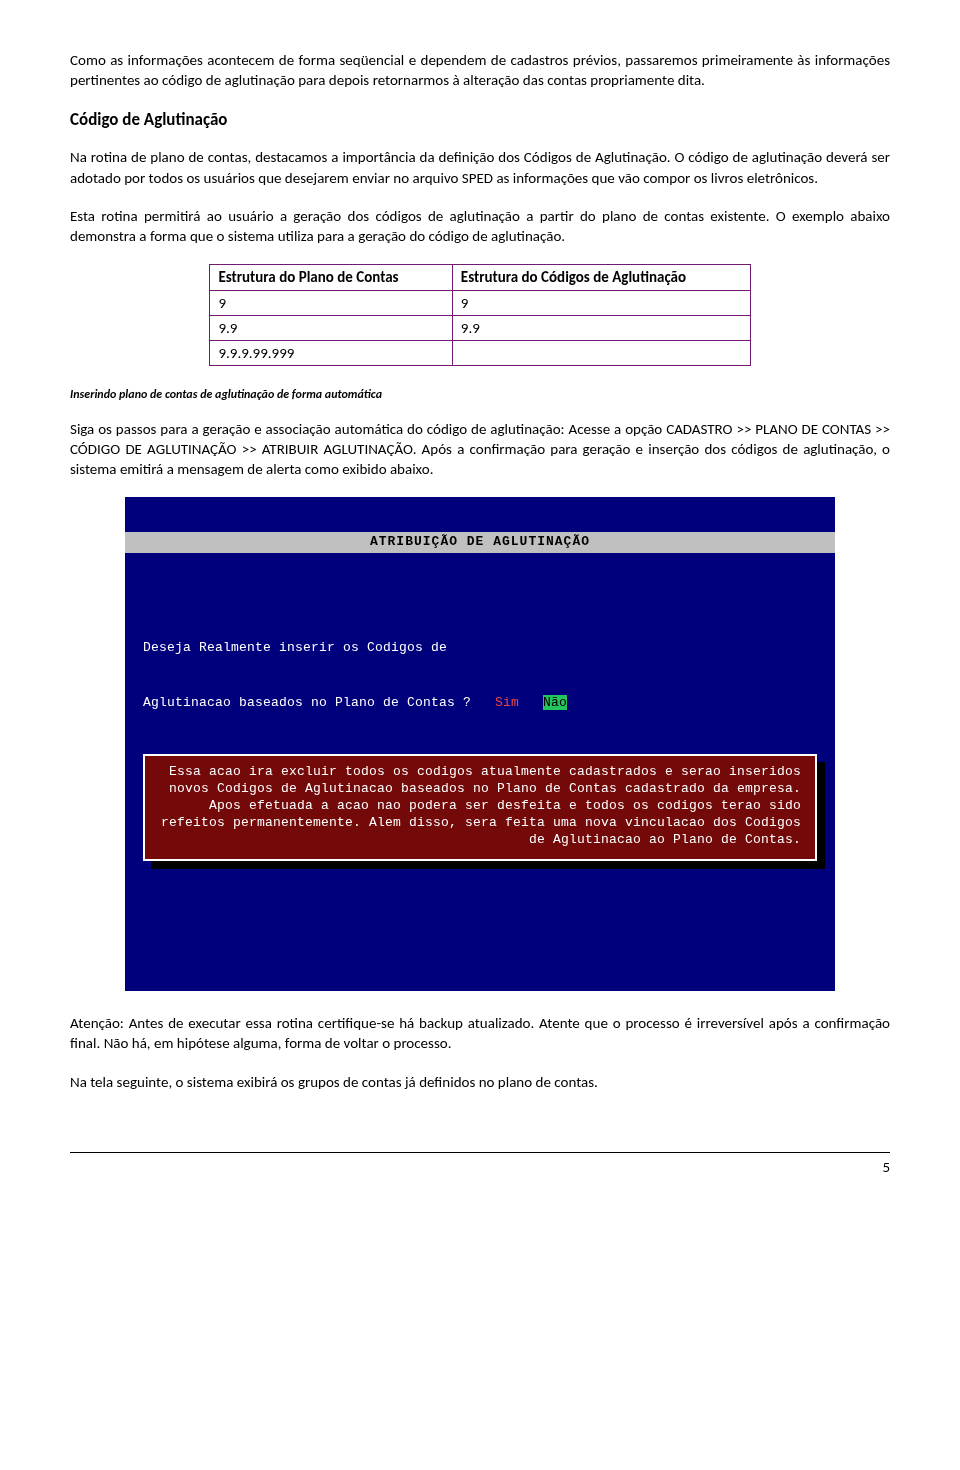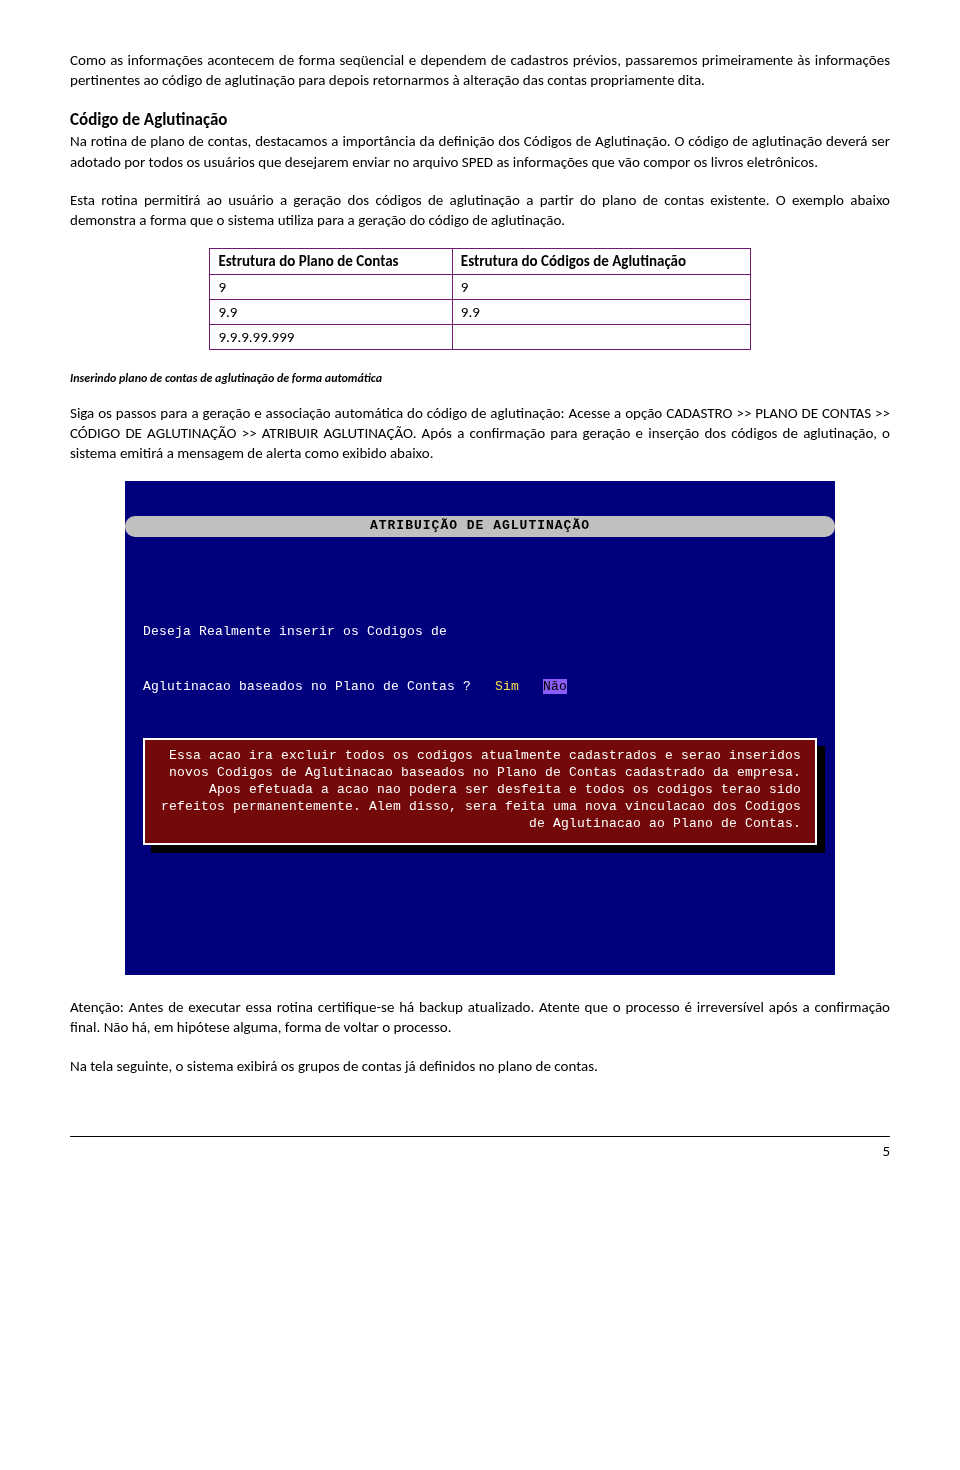--- a/index.html
+++ b/index.html
@@ -6,21 +6,21 @@
   body {
     font-family: Calibri, Arial, sans-serif;
     background: #fff;
     color: #000;
     width: 960px;
     padding: 50px 70px 30px 70px;
     font-size: 15px;
     line-height: 1.35;
   }
   .para { text-align: justify; margin-bottom: 18px; }
-  .h2 { font-weight: bold; font-size: 17px; margin-top: 8px; }
+  .h2 { font-weight: bold; font-size: 17px; margin-bottom: 16px; margin-top: 8px; }
   .h3 { font-weight: bold; font-style: italic; font-size: 12px; margin-bottom: 16px; margin-top: 8px; }
   table.codes {
     border-collapse: collapse;
     margin: 0 auto 20px auto;
     width: 66%;
   }
   table.codes th, table.codes td {
     border: 1px solid #701a75;
     padding: 2px 8px;
     text-align: left;
@@ -42,26 +42,25 @@
     letter-spacing: 0.2px;
   }
   .term-title {
     background: #c0c0c0;
     color: #000;
     font-weight: bold;
     text-align: center;
     padding: 1px 0 2px 0;
     letter-spacing: 1px;
     margin-bottom: 14px;
-    border-radius: 10px;
   }
   .term-body { padding: 0 18px; }
   .prompt-line { margin-top: 2px; white-space: pre; }
-  .opt-yellow { color: #fde047; }
-  .opt-sel { background: #8b5cf6; color: #000; }
+  .opt-yellow { color: #ef4444; }
+  .opt-sel { background: #22c55e; color: #000; }
   .alertbox {
     margin-top: 8px;
     border: 2px solid #fff;
     background: #730909;
     padding: 8px 14px 10px 14px;
     color: #fff;
     box-shadow: 8px 8px 0 0 #000;
     text-align: right;
     white-space: pre-wrap;
     font-family: "Courier New", monospace;

